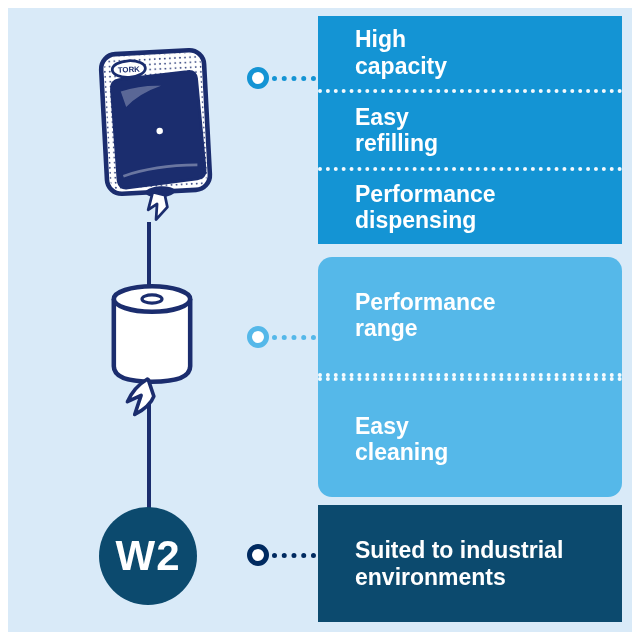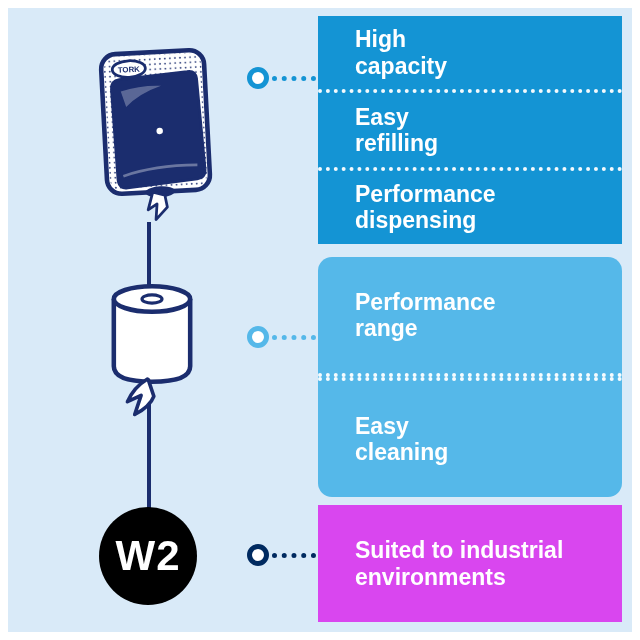--- a/index.html
+++ b/index.html
@@ -11,30 +11,30 @@
 
   
   .vline { position: absolute; left: 147px; top: 222px; width: 4px; height: 290px; background: #1b2d6e; }
 
   
   .dispenser { position: absolute; left: 86px; top: 36px; width: 138px; height: 196px; }
   .roll { position: absolute; left: 102px; top: 276px; width: 100px; height: 146px; }
 
   .badge {
     position: absolute; left: 99px; top: 507px; width: 98px; height: 98px;
-    border-radius: 50%; background: #000000; color: #ffffff;
+    border-radius: 50%; background: #0c4a6e; color: #ffffff;
     display: flex; align-items: center; justify-content: center;
     font-weight: bold; font-size: 42px; letter-spacing: 1px;
   }
 
   
   .panel { position: absolute; left: 318px; width: 304px; color: #ffffff; display: flex; flex-direction: column; }
   .p-top { top: 16px; height: 228px; background: #1494d4; }
   .p-mid { top: 257px; height: 240px; background: #55b8e9; border-radius: 14px; }
-  .p-bot { top: 505px; height: 117px; background: #d946ef; }
+  .p-bot { top: 505px; height: 117px; background: #0c4a6e; }
 
   .row { flex: 1; display: flex; align-items: center; padding-left: 37px; }
   .row span {
     font-weight: bold; font-size: 23px; line-height: 1.15;
     white-space: pre-line; color: #ffffff;
   }
   .sep { border-top: 4px dotted rgba(255,255,255,0.95); height: 0; }
 
   
   .connector { position: absolute; display: flex; align-items: center; }

